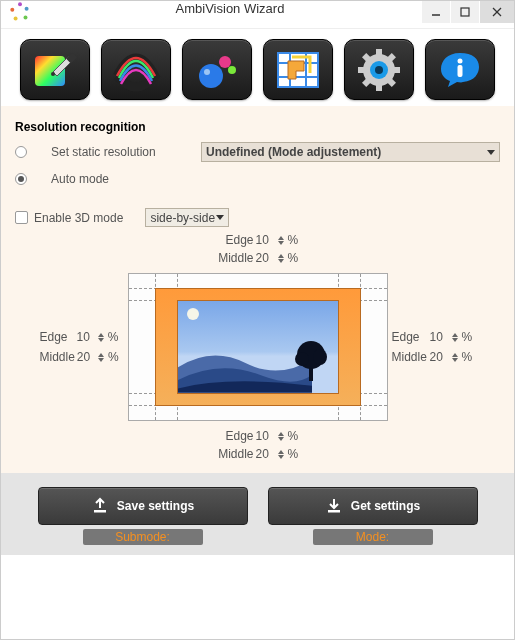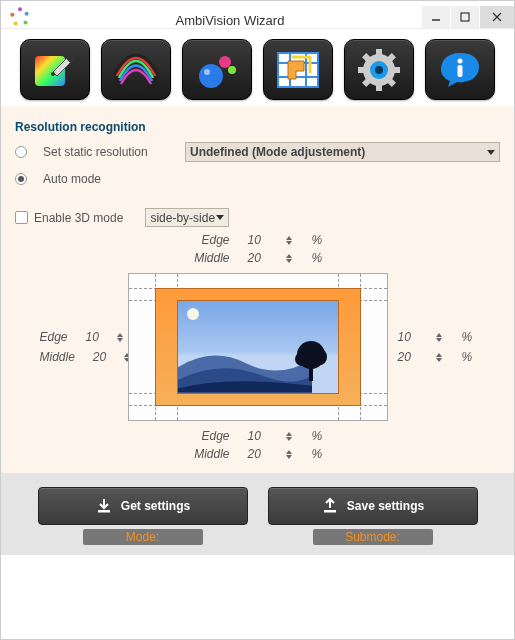--- a/index.html
+++ b/index.html
@@ -1,41 +1,41 @@
 <!DOCTYPE html>
 <html><head>
 <meta charset="utf-8">
 <style>
   * { box-sizing: border-box; margin: 0; padding: 0; font-family: Arial, sans-serif; font-size: 12px; }
   body { width: 515px; height: 640px; background: #fff; border: 1px solid #ccc; }
   
-  .titlebar { height: 28px; display: flex; align-items: flex-end; background: #fff; border-bottom: 1px solid #eee; }
+  .titlebar { height: 28px; display: flex; align-items: flex-start; background: #fff; border-bottom: 1px solid #eee; }
   .app-logo { width: 22px; height: 22px; margin: 0 8px; position: relative; }
   .app-logo svg { width: 100%; height: 100%; }
   .title-text { flex: 1; text-align: center; font-size: 13px; color: #333; }
   .win-btns { display: flex; }
   .win-btn { width: 28px; height: 22px; display: flex; align-items: center; justify-content: center; color: #555; background: #f0f0f0; margin-left: 1px; cursor: default; }
   .win-btn.close { width: 34px; background: #ddd; }
   .win-btn svg { width: 10px; height: 10px; }
   
   .toolbar { display: flex; justify-content: space-evenly; padding: 10px 8px 6px; }
   .tool-tile { width: 70px; height: 61px; background: linear-gradient(#3a3a3a,#1a1a1a); border: 1px solid #000; border-radius: 10px; display: flex; align-items: center; justify-content: center; box-shadow: inset 0 1px 0 rgba(255,255,255,0.15), 0 1px 2px rgba(0,0,0,0.3); }
   
   .content { background: #fdf5ec; padding: 12px 6px 8px; }
-  .section-title { font-weight: bold; color: #0c4a6e; padding: 2px 8px 6px; }
-  .row { display: flex; align-items: center; padding: 2px 8px; gap: 16px; }
+  .section-title { font-weight: bold; color: #000000; padding: 2px 8px 6px; }
+  .row { display: flex; align-items: center; padding: 2px 8px; gap: 24px; }
   .radio { width: 12px; height: 12px; border: 1px solid #999; border-radius: 50%; background: #fff; display: inline-block; position: relative; }
   .radio.checked::after { content:""; position:absolute; inset:2px; border-radius:50%; background:#555; }
   .checkbox { width: 13px; height: 13px; border: 1px solid #999; background: #fff; display: inline-block; border-radius: 2px; }
   .label { color: #555; }
   .select { flex: 1; height: 20px; background: #e8e0d6; border: 1px solid #b8b0a0; display: flex; align-items: center; justify-content: space-between; padding: 0 4px; color: #444; font-weight: bold; }
   .select.small { width: 84px; flex: none; background: #f0ece4; height: 19px; font-weight: normal; }
   .select .caret { width: 0; height: 0; border-left: 4px solid transparent; border-right: 4px solid transparent; border-top: 5px solid #333; }
   
-  .edge-ctrl { display: flex; align-items: center; gap: 18px; color: #555; font-style: italic; }
+  .edge-ctrl { display: flex; align-items: center; gap: 2px; color: #555; }
   .edge-ctrl .lbl { width: 40px; text-align: right; }
   .edge-ctrl.vert .lbl { width: 36px; text-align: left; }
   .num { width: 20px; text-align: left; }
   .spinner { width: 8px; height: 14px; display: flex; flex-direction: column; justify-content: center; gap: 1px; }
   .spinner div { width:0;height:0;border-left:3px solid transparent;border-right:3px solid transparent; }
   .spinner .up { border-bottom: 4px solid #666; }
   .spinner .dn { border-top: 4px solid #666; }
   .pct { width: 14px; }
   
   .top-ctrls, .bot-ctrls { display: flex; flex-direction: column; align-items: center; gap: 4px; padding: 4px 0; }
@@ -303,34 +303,34 @@
         </span>
       <span class="pct">%</span>
     </div>
   </div>
 </div>
 
 <div class="footer">
   <div class="footer-col">
     <div class="big-btn">
       <svg width="18" height="18" viewBox="0 0 18 18">
-          <path d="M9 2 L9 10 M5 7 L9 11 L13 7" stroke="#fff" stroke-width="2" fill="none"></path>
+          <path d="M9 11 L9 3 M5 6 L9 2 L13 6" stroke="#fff" stroke-width="2" fill="none"></path>
           <rect x="3" y="13" width="12" height="2.5" fill="#fff"></rect>
         </svg>
-      <span>Get settings</span>
+      <span>Save settings</span>
     </div>
     <div class="mode-pill">
-        <span>Mode:</span>
+        <span>Submode:</span>
       </div>
   </div>
   <div class="footer-col">
     <div class="big-btn">
       <svg width="18" height="18" viewBox="0 0 18 18">
-          <path d="M9 11 L9 3 M5 6 L9 2 L13 6" stroke="#fff" stroke-width="2" fill="none"></path>
+          <path d="M9 2 L9 10 M5 7 L9 11 L13 7" stroke="#fff" stroke-width="2" fill="none"></path>
           <rect x="3" y="13" width="12" height="2.5" fill="#fff"></rect>
         </svg>
-      <span>Save settings</span>
+      <span>Get settings</span>
     </div>
     <div class="mode-pill">
-        <span>Submode:</span>
+        <span>Mode:</span>
       </div>
   </div>
 </div>
 
 </body></html>

